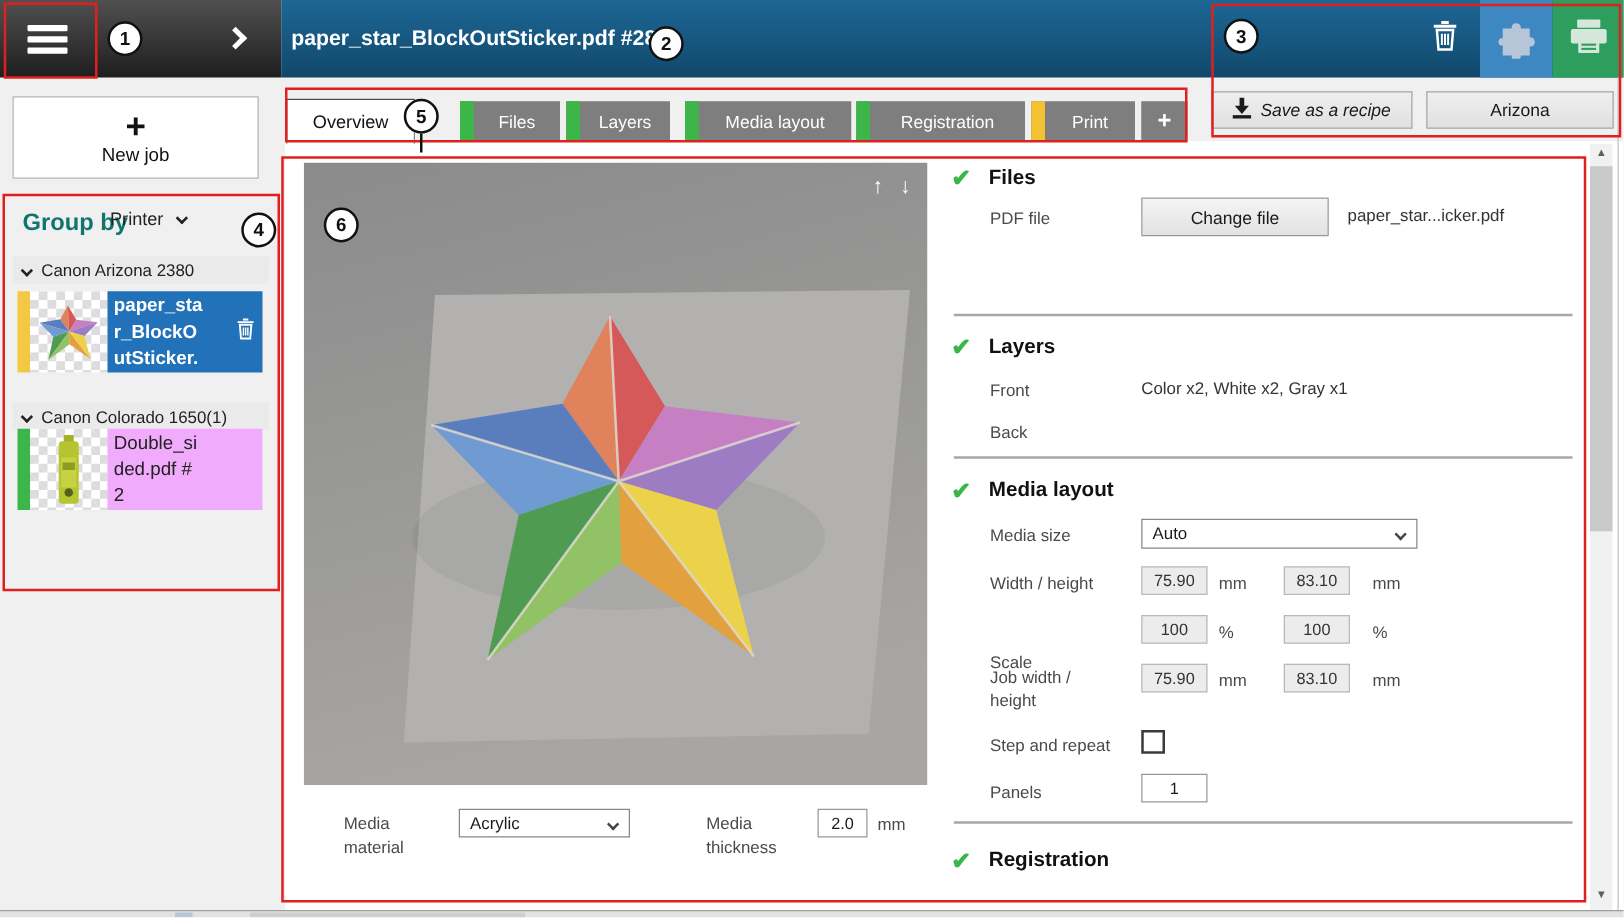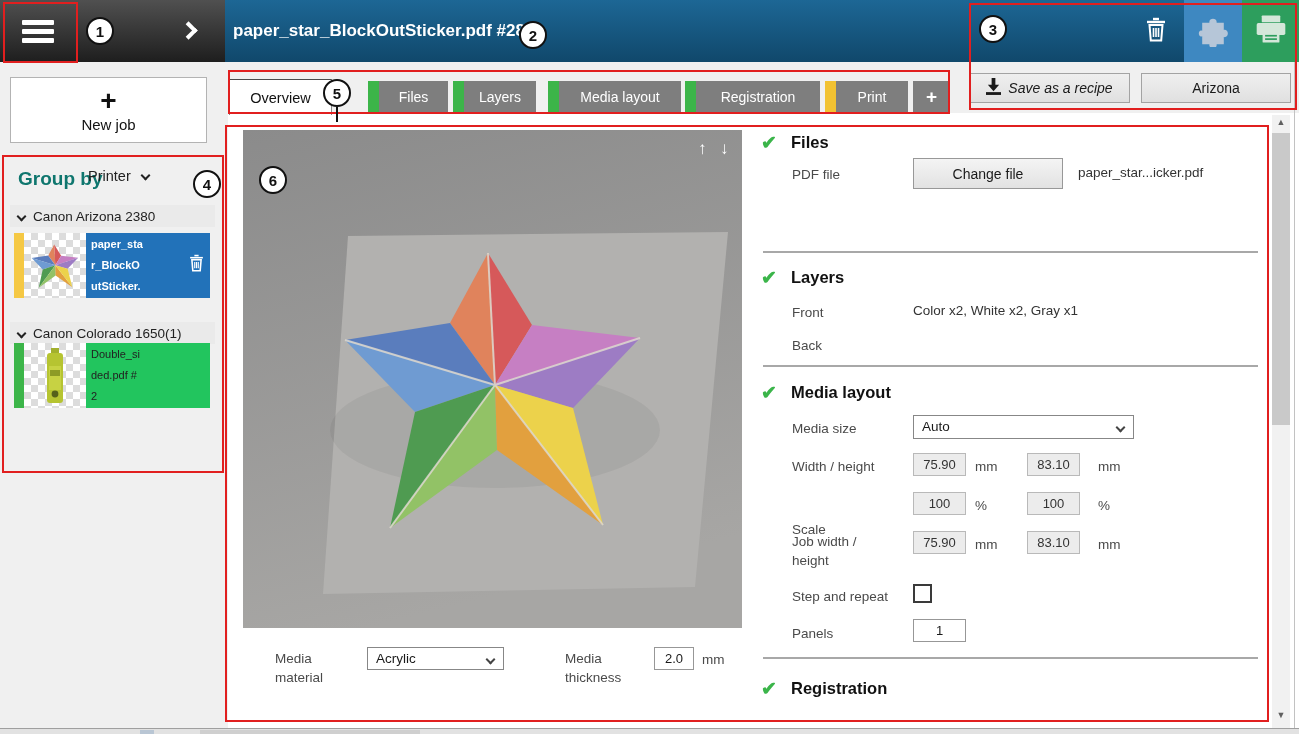--- a/index.html
+++ b/index.html
@@ -32,23 +32,23 @@
   .groupby-lbl { left:18px; top:168px; font-size:19px; font-weight:bold; color:#0f766e; }
   .groupby-val { left:88px; top:168px; font-size:14.5px; color:#222; cursor:pointer; }
   .grp-hdr { left:10px; height:22px; width:205px; background:#eaeaea; font-size:13.5px; color:#222; display:flex; align-items:center; gap:8px; padding-left:8px; cursor:pointer; }
   .job { left:14px; width:196px; height:65px; display:flex; cursor:pointer; }
   .job .bar { width:10px; height:100%; }
   .job .thumb { width:62px; height:100%; background-color:#fff;
      background-image:linear-gradient(45deg,#dcdcdc 25%,transparent 25%,transparent 75%,#dcdcdc 75%),
                       linear-gradient(45deg,#dcdcdc 25%,transparent 25%,transparent 75%,#dcdcdc 75%);
      background-size:14px 14px; background-position:0 0,7px 7px;
      display:flex; align-items:center; justify-content:center; }
-  .job .jlabel { flex:1; padding:1px 5px; font-size:11px; line-height:21px; position:relative; }
+  .job .jlabel { flex:1; padding:1px 5px; font-size:15px; line-height:21px; position:relative; }
   .job1 .jlabel { background:#2272b9; color:#fff; font-weight:600; }
-  .job2 .jlabel { background:#22c55e; color:#222; }
+  .job2 .jlabel { background:#f0abfc; color:#222; }
 
   
   .tab { top:81px; height:32px; background:#7e7e7e; color:#fff; font-size:14px; display:flex; align-items:center; justify-content:center; cursor:pointer; padding-left:11px; }
   .tab .ind { position:absolute; left:0; top:0; bottom:0; width:11px; }
   .tab-active { left:229px; top:79px; width:103px; height:36px; background:#fff; border:1px solid #8a8a8a; border-top-color:#4a4a4a; border-bottom:none; color:#111; font-size:14.5px; display:flex; align-items:center; justify-content:center; z-index:3; cursor:pointer; }
 
   .content { left:228px; top:113px; width:1071px; height:615px; background:#fff; }
 
   
   .preview { left:243px; top:130px; width:499px; height:498px; }

